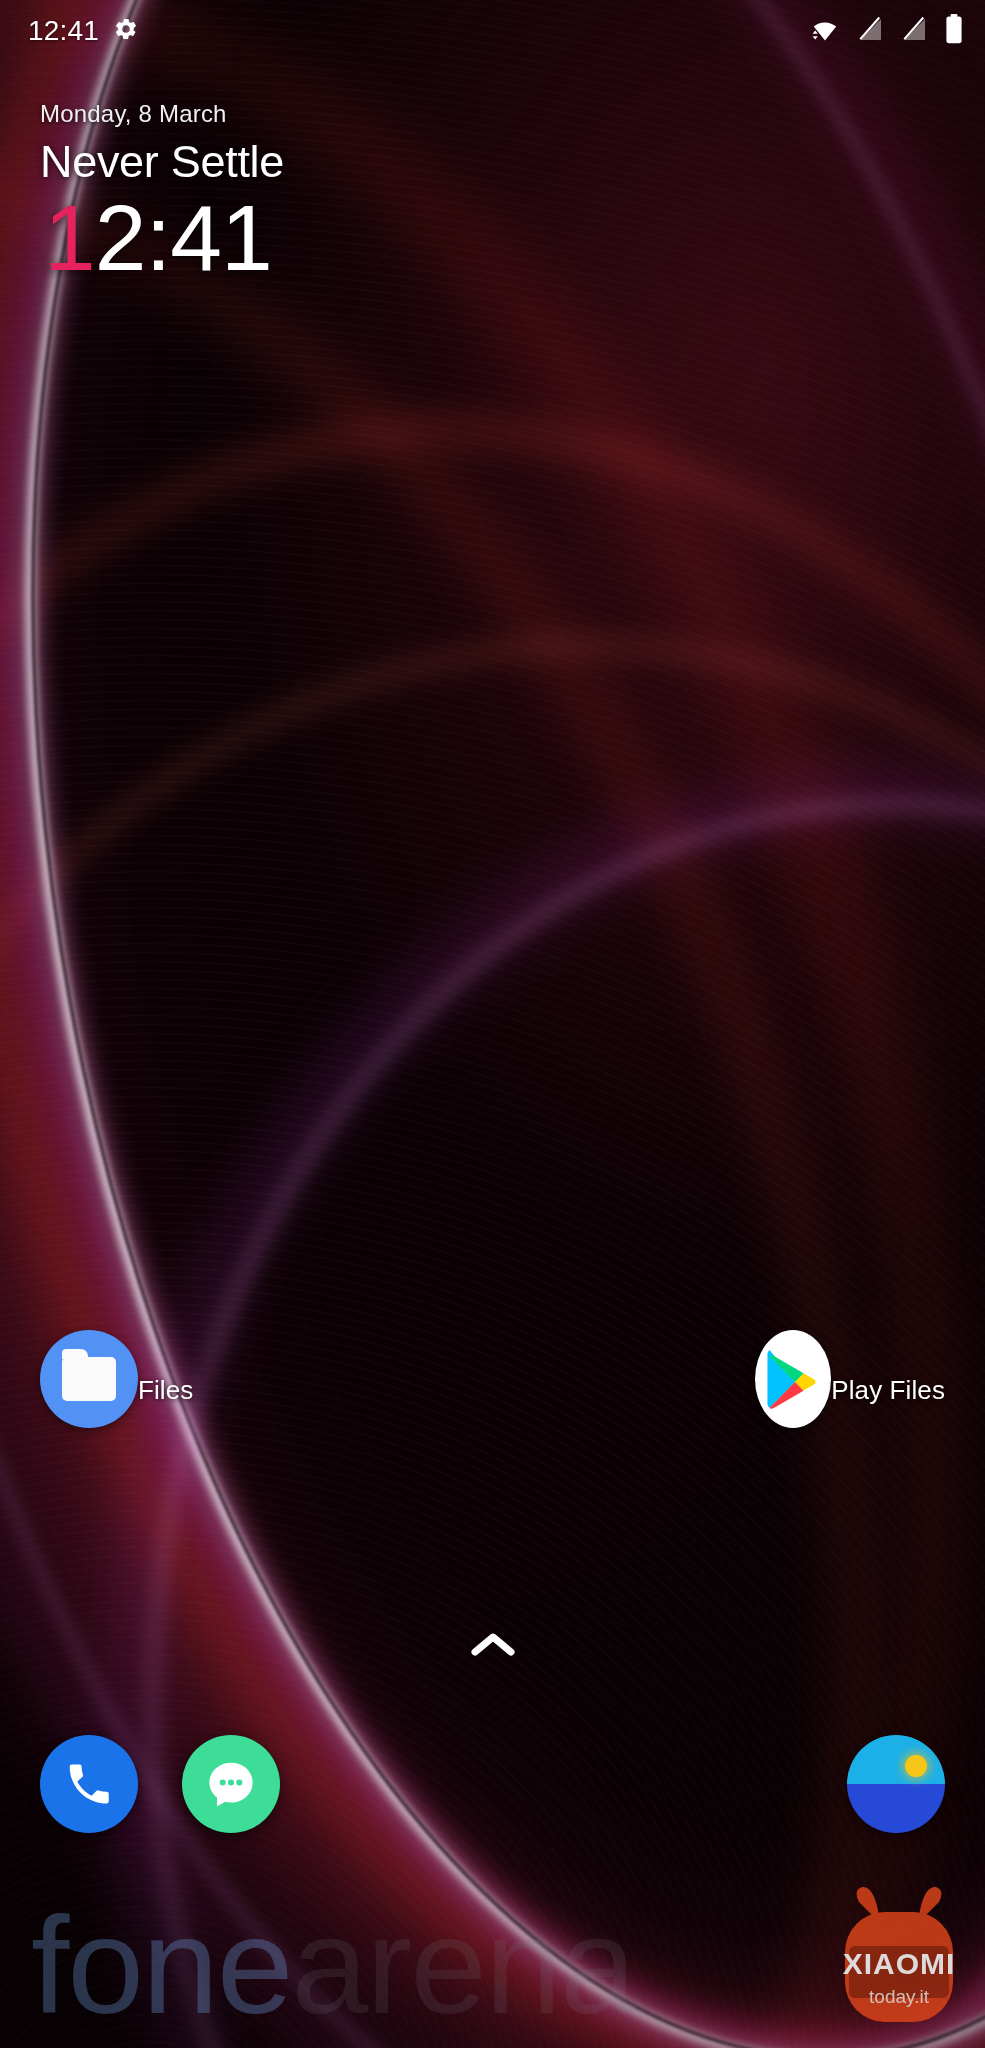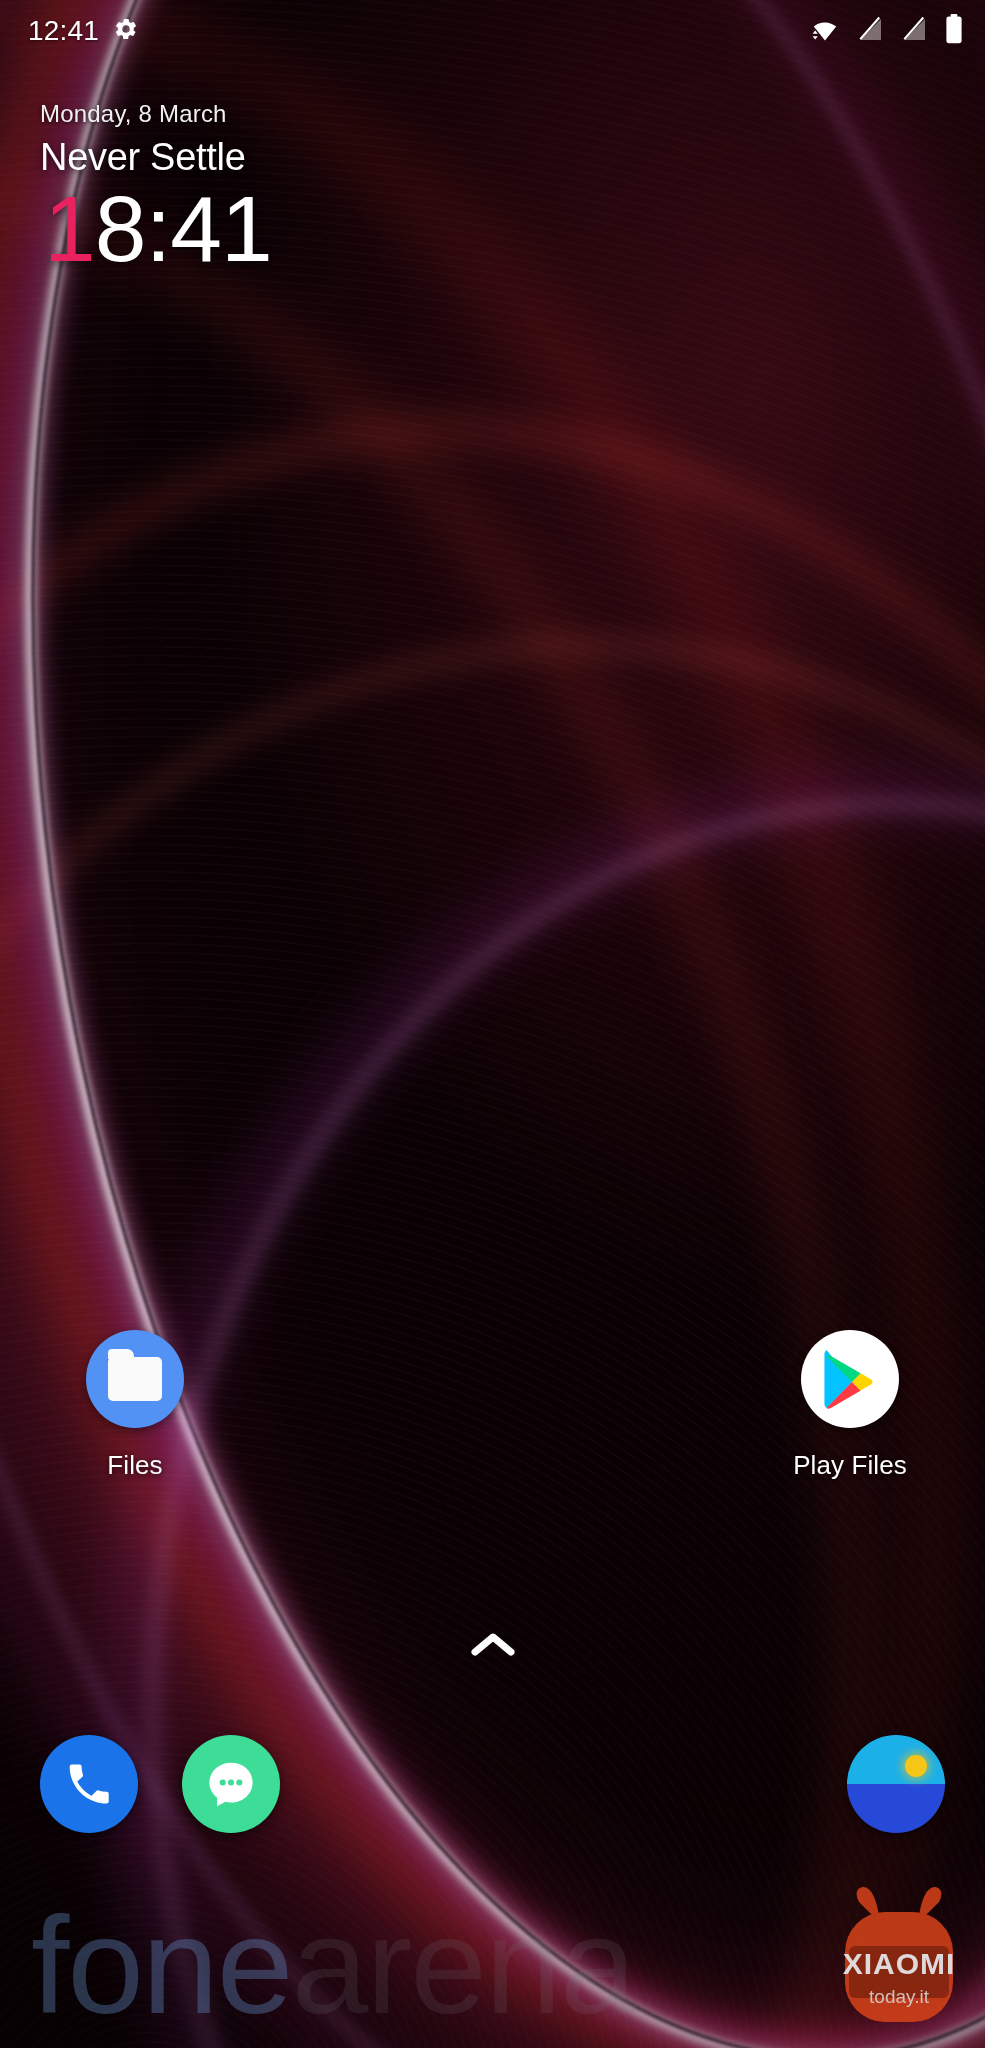--- a/index.html
+++ b/index.html
@@ -203,42 +203,42 @@
   
   #clockwidget{
     position:absolute; left:40px; top:100px; z-index:35;
   }
   .cw-date{
     color:#f2eff0; font-size:24px; letter-spacing:.2px;
     text-shadow:0 1px 4px rgba(0,0,0,.75);
     margin-bottom:8px;
   }
   .cw-tag{
-    color:#ffffff; font-size:38px; font-weight:400; letter-spacing:-.3px;
+    color:#ffffff; font-size:45px; font-weight:400; letter-spacing:-.3px;
     text-shadow:0 1px 6px rgba(0,0,0,.7);
     margin-bottom:2px;
   }
   .cw-time{
     font-size:93px; font-weight:400; line-height:1.05;
     letter-spacing:-1px;
     color:#ffffff;
     text-shadow:0 2px 10px rgba(0,0,0,.6);
     margin-left:4px;
   }
   .cw-time .accent{ color:#e8225e; }
 
   
   #appgrid{
     position:absolute; left:0; top:1330px; width:100%;
     display:flex; z-index:30;
     padding:0 40px;
   }
   .app{
     width:190px;
-    display:flex; flex-direction:column; align-items:center;
+    display:flex; align-items:center;
   }
   .app.right{margin-left:auto;}
   .app-icon{
     width:98px; height:98px; border-radius:50%;
     display:flex; align-items:center; justify-content:center;
     box-shadow:0 3px 10px rgba(0,0,0,.45);
   }
   .app-label{
     margin-top:22px;
     color:#fff; font-size:26px; letter-spacing:.1px;
@@ -374,21 +374,21 @@
           <rect x="5.6" y="0" width="6.8" height="3.2" rx="1.1" fill="#ffffff"></rect>
           <rect x="1.4" y="2.6" width="15.2" height="26.6" rx="2.6" fill="#ffffff"></rect>
         </svg>
       </span>
     </div>
   </div>
 
   <div id="clockwidget">
     <div class="cw-date">Monday, 8 March</div>
     <div class="cw-tag">Never Settle</div>
-    <div class="cw-time"><span class="accent">1</span><span>8:41</span></div>
+    <div class="cw-time"><span class="accent">1</span><span>2:41</span></div>
   </div>
 
   <div id="appgrid">
 
     <div class="app">
       <div class="app-icon ic-files">
         <div class="folder"></div>
       </div>
       <div class="app-label">Files</div>
     </div>

